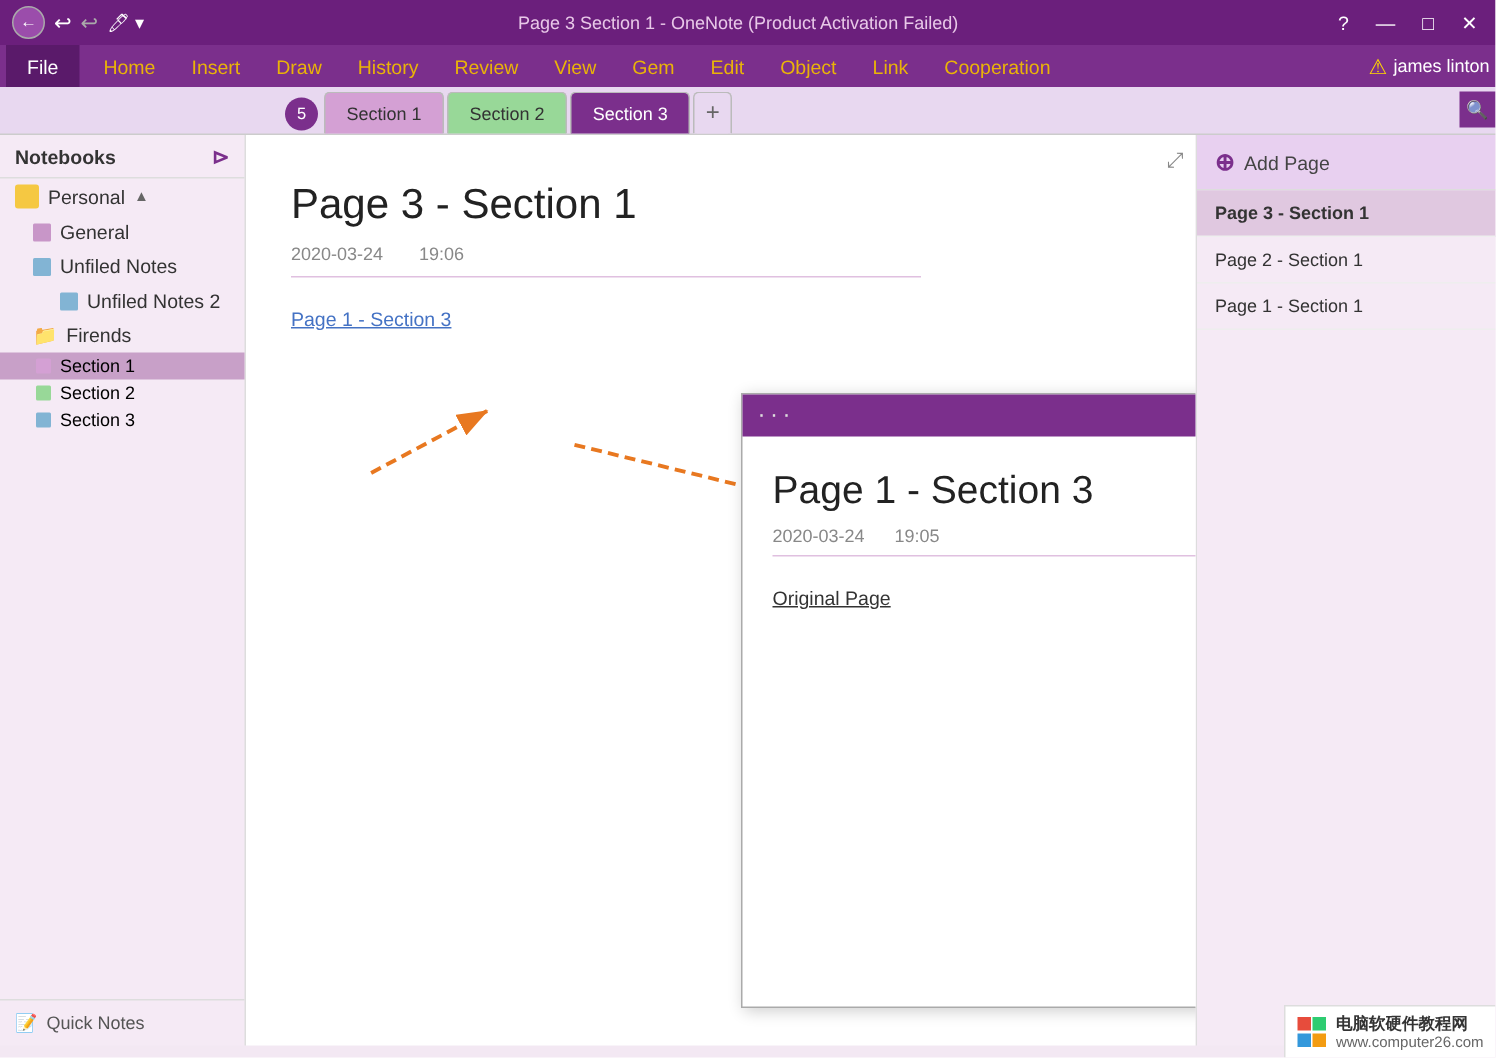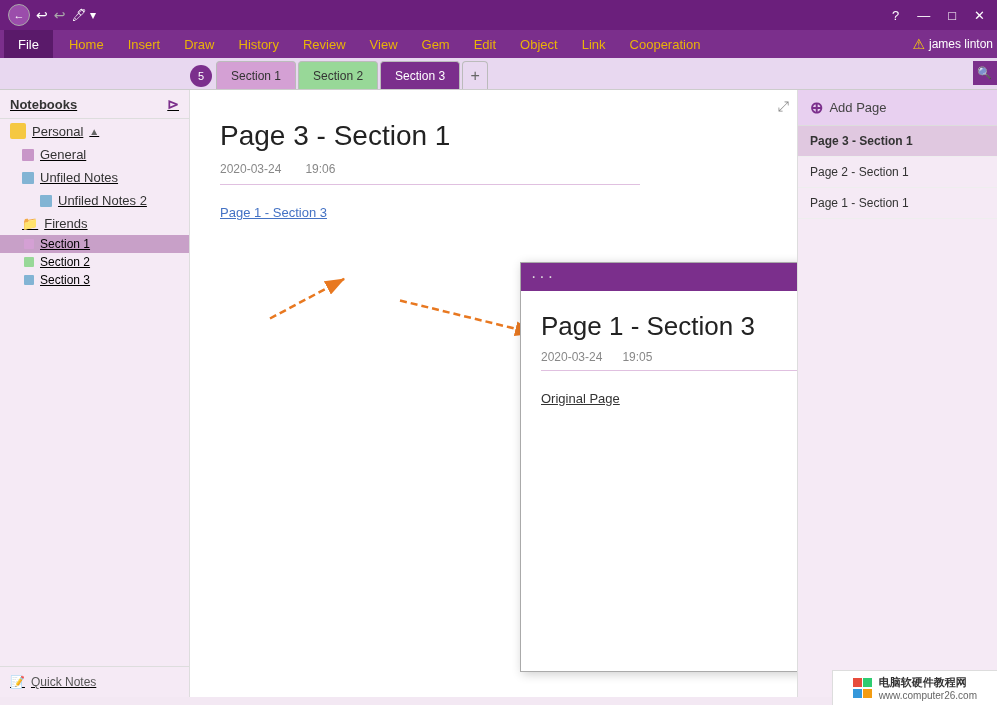--- a/index.html
+++ b/index.html
@@ -100,27 +100,26 @@
     .search-btn { background: #7b2f8c; color: white; border: none; height: 24px; width: 24px; cursor: pointer; font-size: 12px; display: flex; align-items: center; justify-content: center; }
 
     
     #main {
       display: flex;
       height: calc(705px - 30px - 36px - 32px);
     }
 
     
     #sidebar {
-      width: 190px;
+      width: 164px;
       background: #f5eaf5;
       border-right: 1px solid #ddd;
       display: flex;
       flex-direction: column;
       flex-shrink: 0;
-      text-decoration: underline;
     }
     .notebooks-header {
       display: flex;
       align-items: center;
       justify-content: space-between;
       padding: 6px 10px;
       font-weight: 600;
       font-size: 13px;
       color: #333;
       border-bottom: 1px solid #ddd;
@@ -271,21 +270,21 @@
     }
 
     
     #watermark {
       position: absolute;
       bottom: 0;
       right: 0;
       background: white;
       border-top: 1px solid #ddd;
       border-left: 1px solid #ddd;
-      padding: 4px 20px;
+      padding: 4px 8px;
       display: flex;
       align-items: center;
       gap: 6px;
       font-size: 11px;
       color: #333;
       z-index: 200;
     }
     .wm-grid {
       display: grid;
       grid-template-columns: 1fr 1fr;
@@ -313,20 +312,21 @@
 </head>
 <body>
 
 <div id="titlebar">
   <div class="title-left">
     <div class="tb-back">←</div>
     <span style="color:white;font-size:14px;cursor:pointer;">↩</span>
     <span style="color:#aaa;font-size:14px;cursor:pointer;">↩</span>
     <span style="color:white;font-size:12px;cursor:pointer;">🖊 ▾</span>
   </div>
+  <div class="title-center">Page 3 Section 1 - OneNote (Product Activation Failed)</div>
   <div class="title-right">
     <span class="tb-btn">?</span>
     <span class="tb-btn">—</span>
     <span class="tb-btn">□</span>
     <span class="tb-btn">✕</span>
   </div>
 </div>
 
 <div id="menubar">
   <div class="menu-file">File</div>

